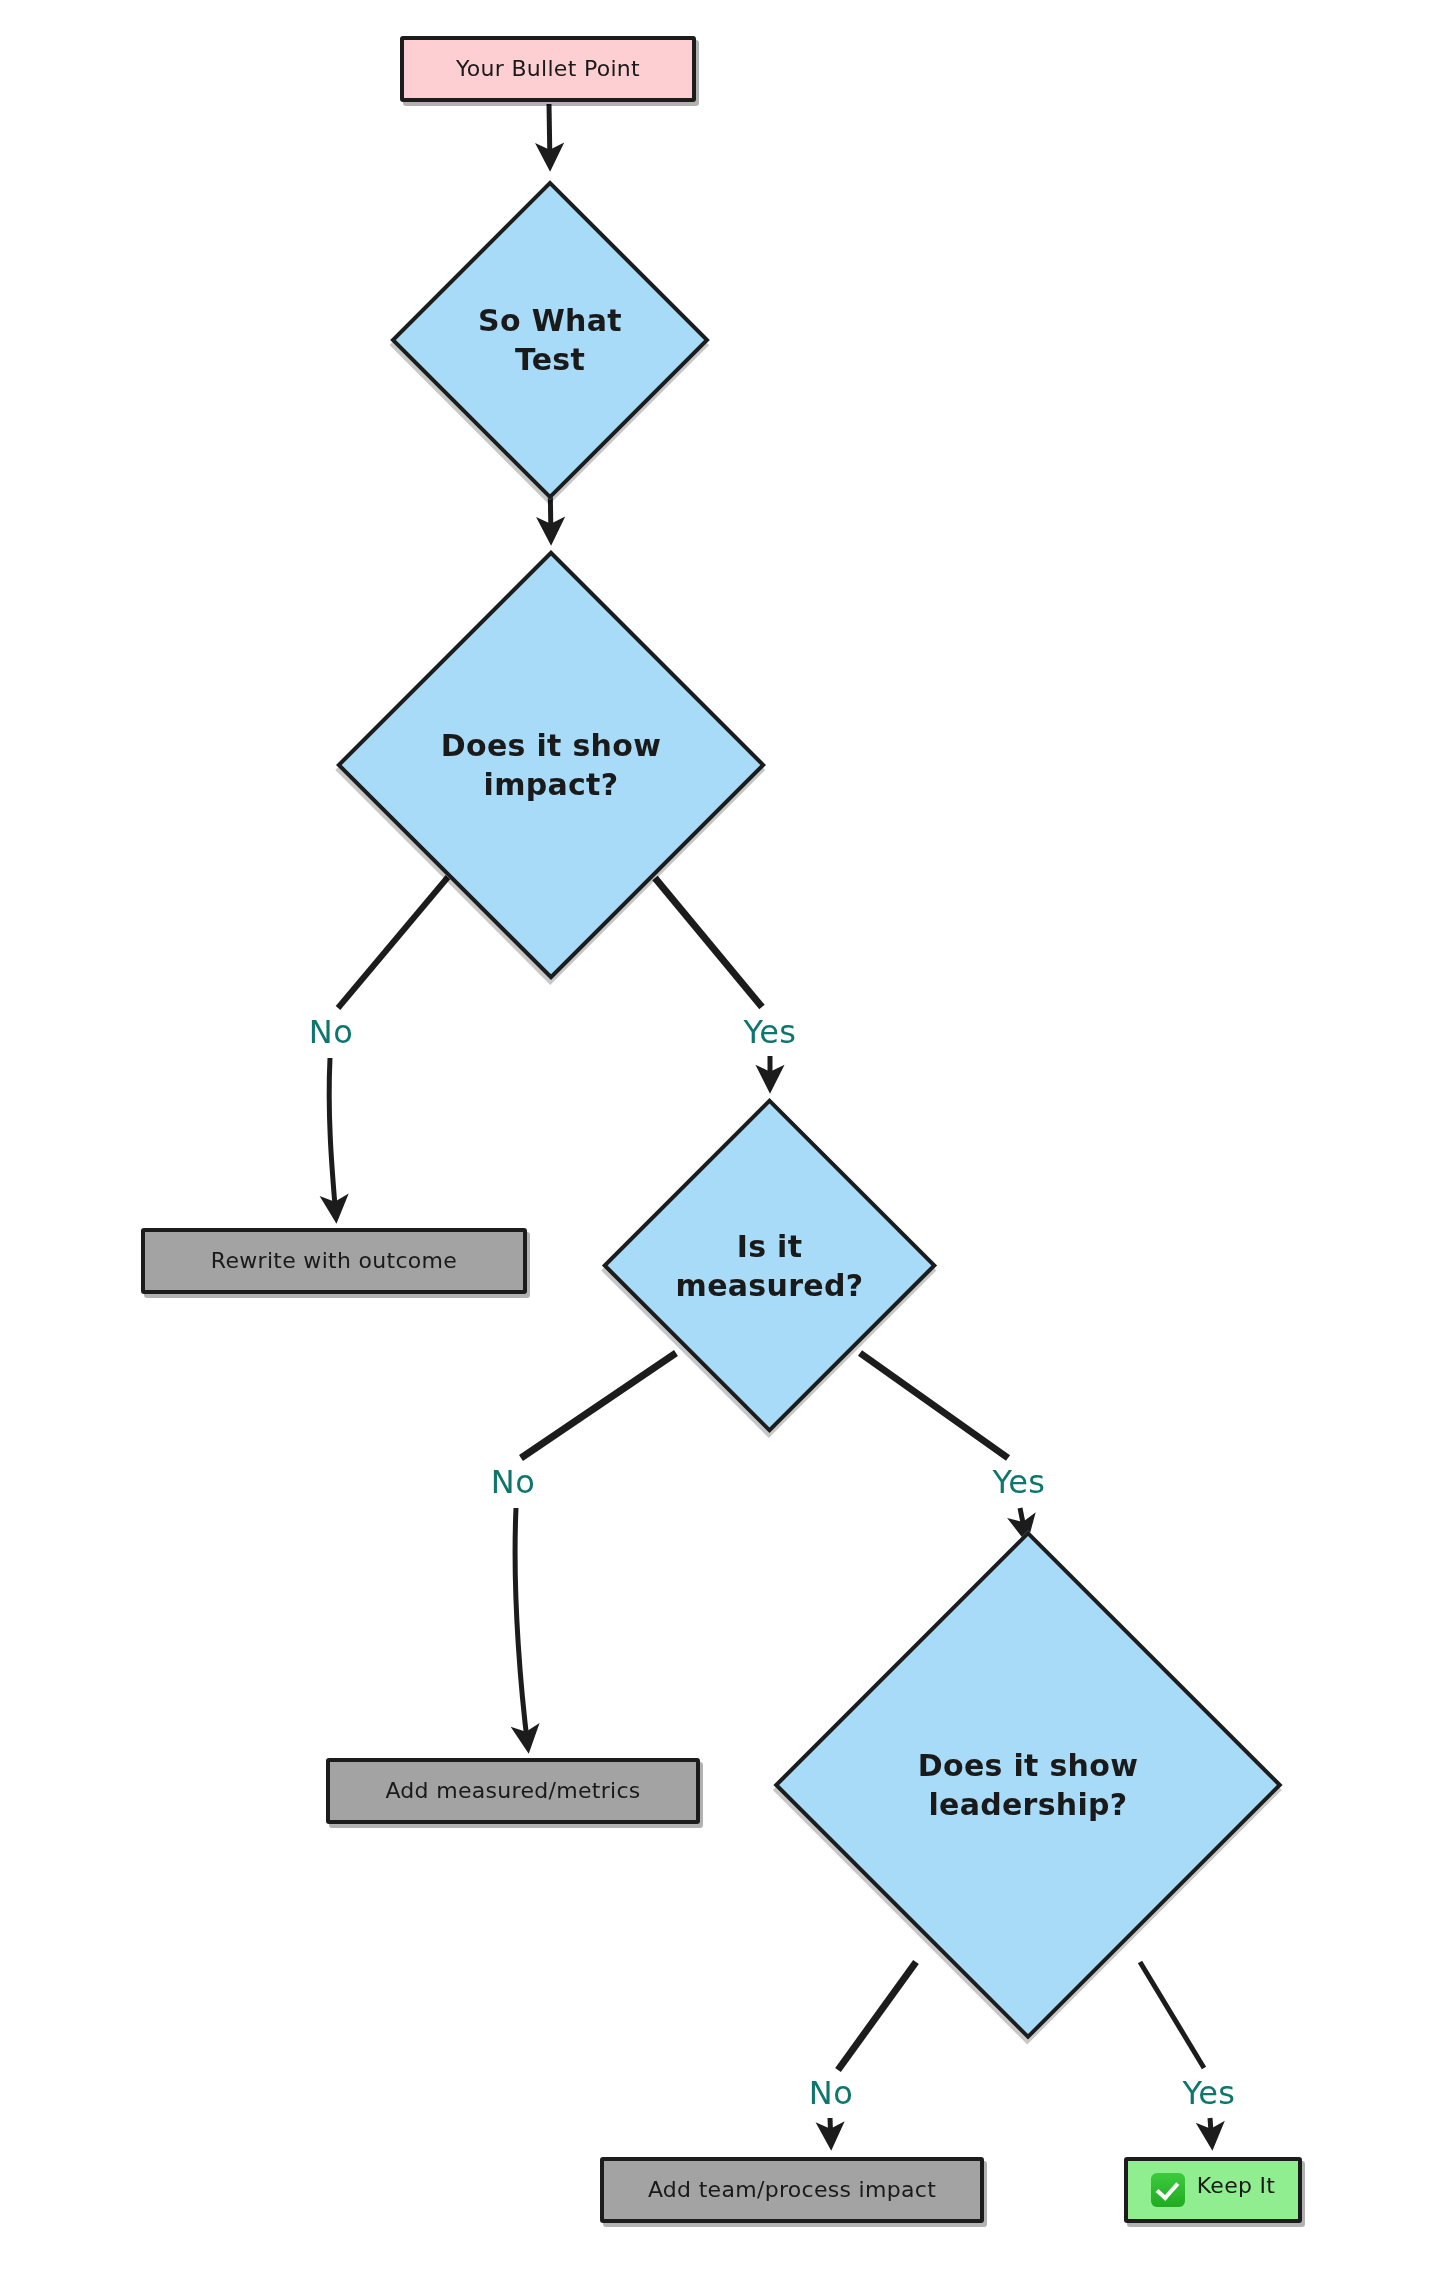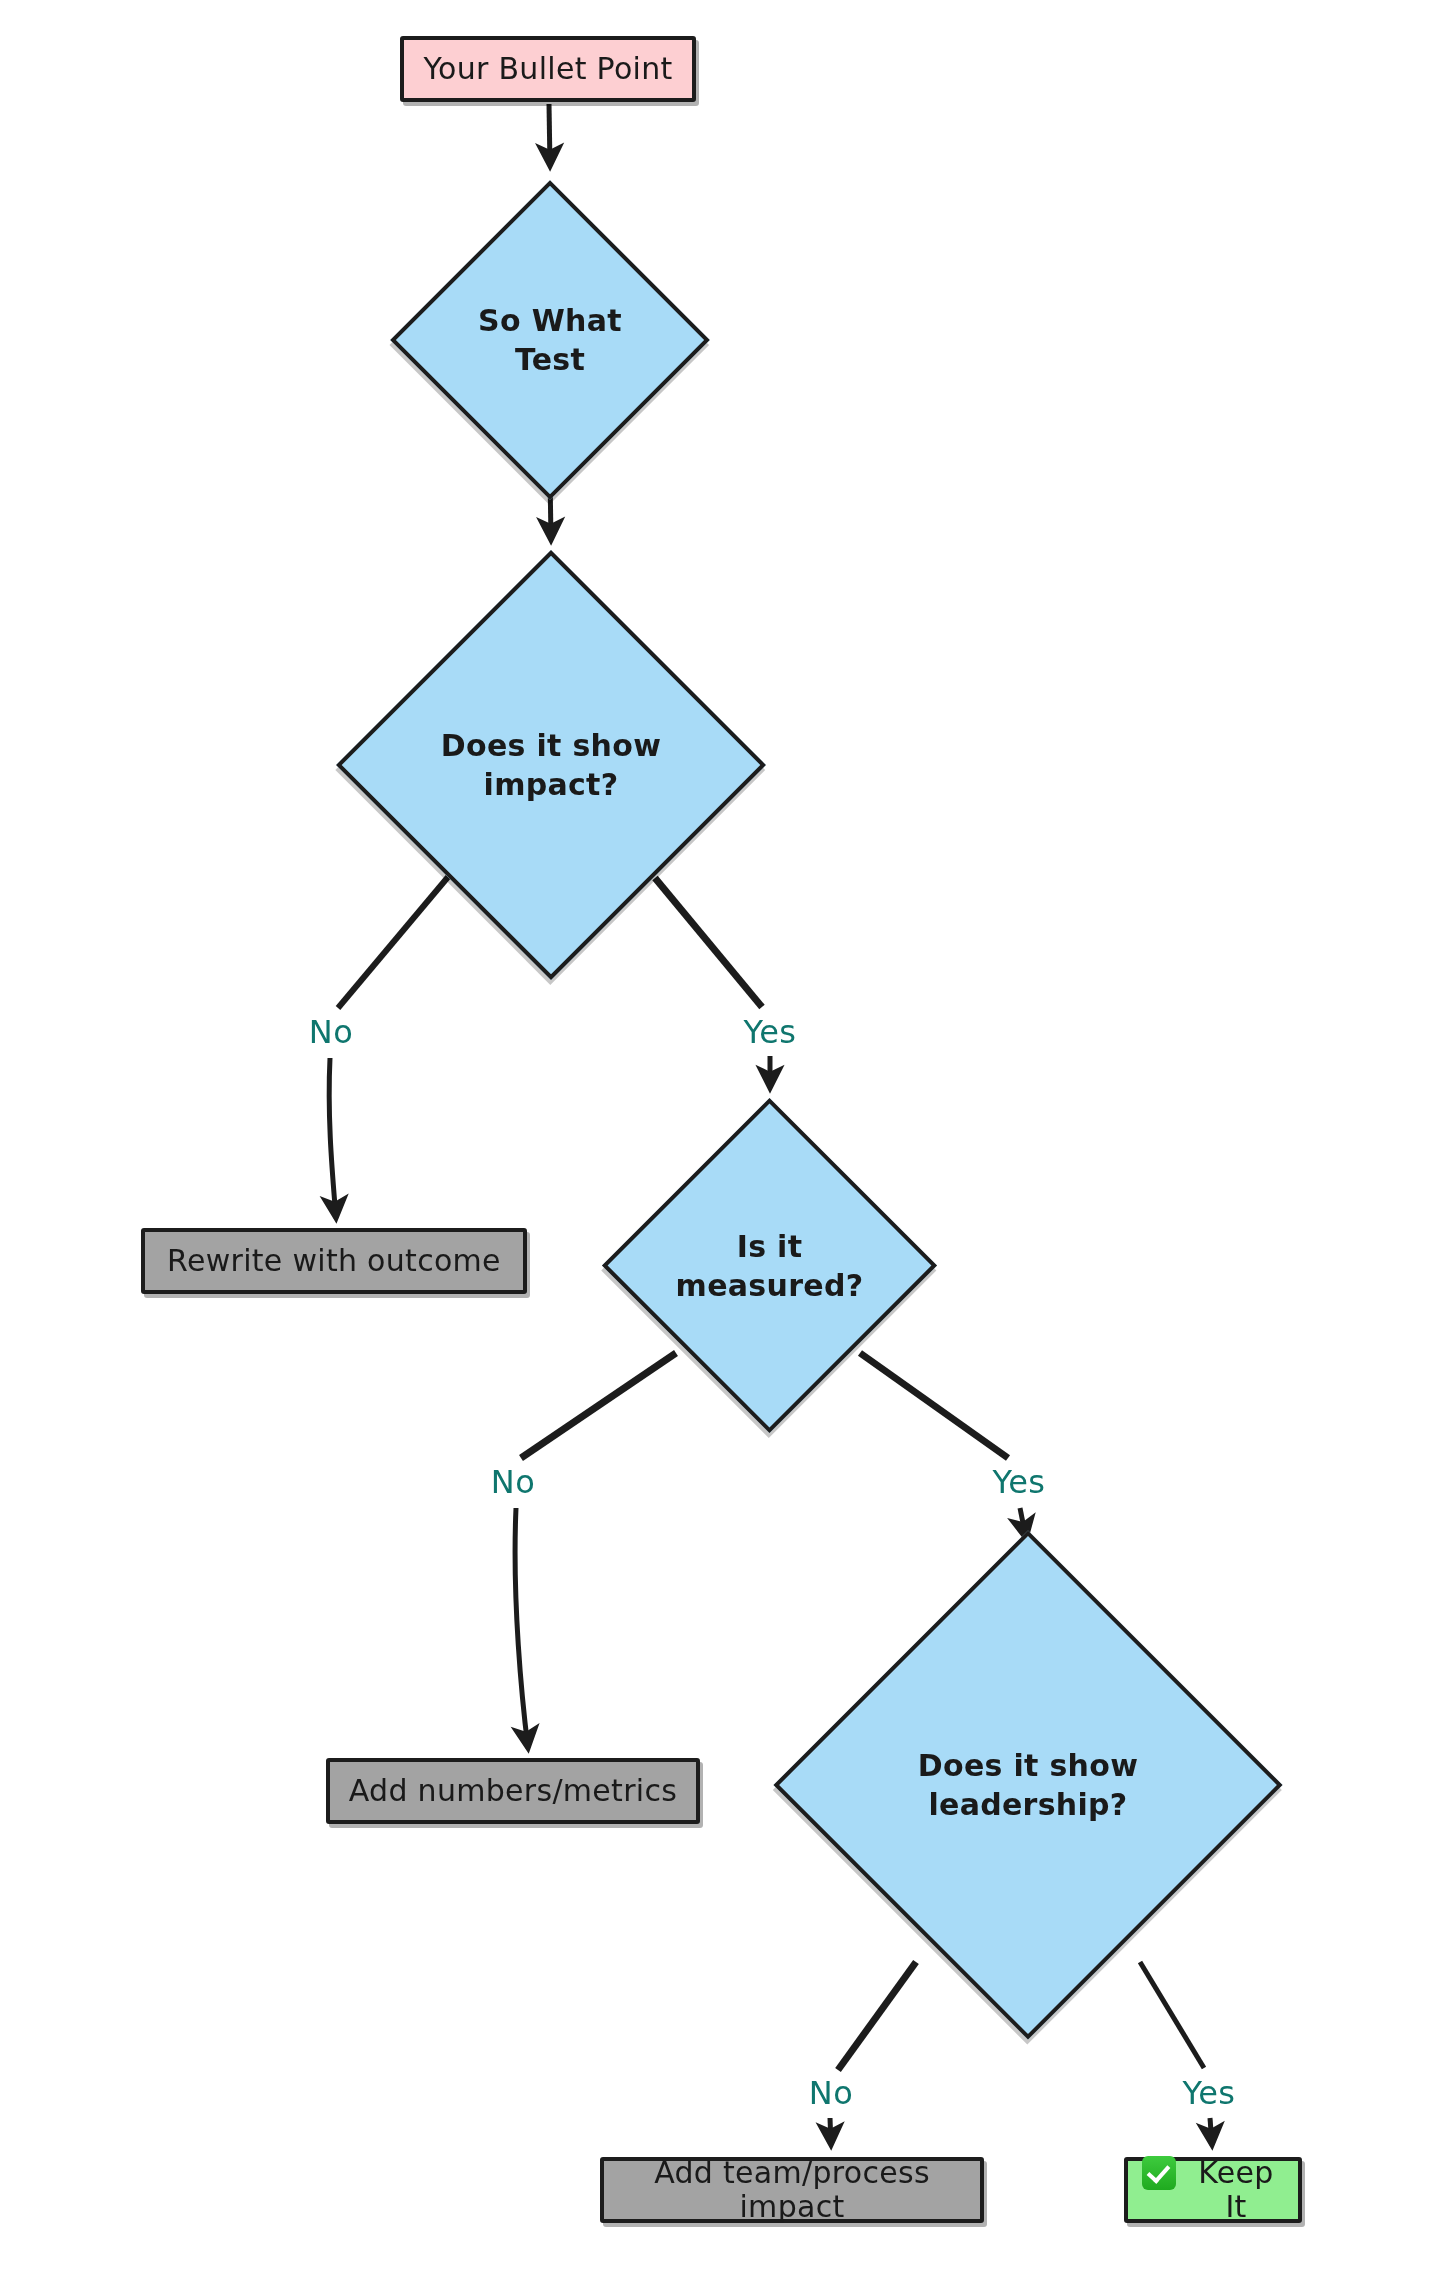--- a/index.html
+++ b/index.html
@@ -33,21 +33,21 @@
     align-items: center;
     justify-content: center;
     text-align: center;
     color: #1a1a1a;
   }
   
   .rect {
     border: 4px solid #1c1c1c;
     border-radius: 3px;
     box-shadow: 3px 4px 0 rgba(0,0,0,0.30);
-    font-size: 30px;
+    font-size: 22px;
     line-height: 1.15;
     letter-spacing: 0.3px;
     padding: 0 14px;
   }
   .rect.pink   { background: #fdcfd2; }
   .rect.yellow { background: #a3a3a3; }
   .rect.green  { background: #90ee90; }
 
   
   .diamond-wrap {
@@ -185,21 +185,21 @@
         <span>measured?</span>
       </span>
     </div>
   </div>
 
   <div class="edge-label" style="left:513px; top:1482px;">No</div>
 
   <div class="edge-label" style="left:1019px; top:1482px;">Yes</div>
 
   <div class="node rect yellow" style="left:326px; top:1758px; width:374px; height:66px;">
-    <span>Add numbers/metrics</span>
+    <span>Add measured/metrics</span>
   </div>
 
   <div class="diamond-wrap" style="left:848px; top:1605px; width:360px; height:360px;">
     <div class="diamond-shape"></div>
     <div class="diamond-label">
       <span>
         <span>Does it show</span><br>
         <span>leadership?</span>
       </span>
     </div>

